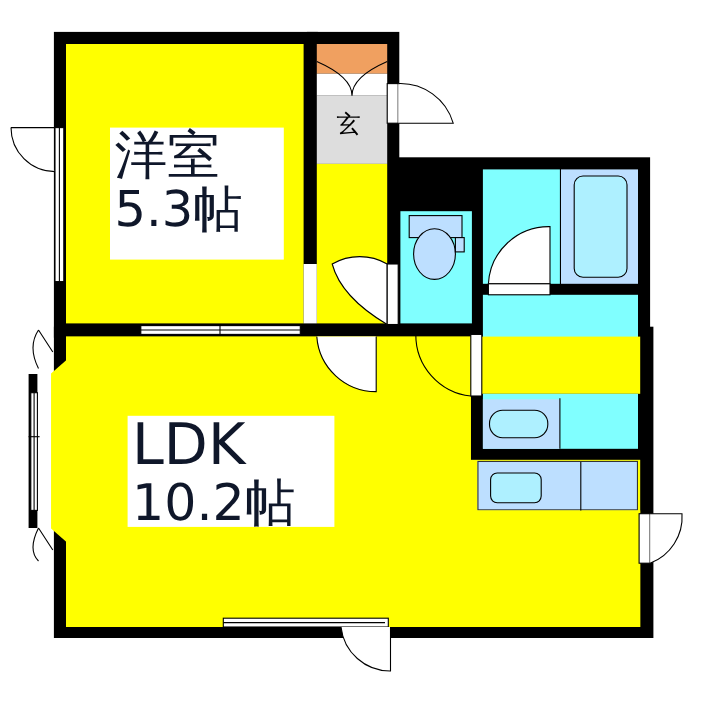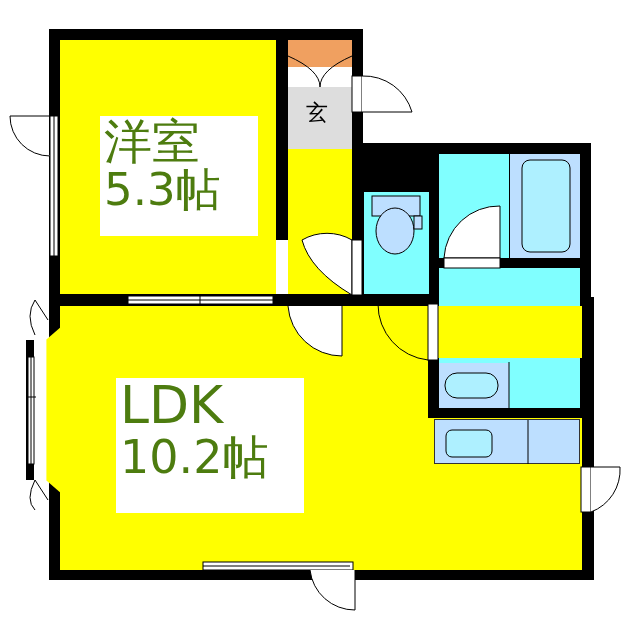--- a/index.html
+++ b/index.html
@@ -2,21 +2,21 @@
 <html><head>
 <meta charset="utf-8">
 <style>
   html,body{margin:0;padding:0;background:#fff;}
   #plan{position:relative;width:640px;height:640px;overflow:hidden;background:#fff;font-family:"DejaVu Sans","Liberation Sans",sans-serif;}
   .abs{position:absolute;}
   .wall{background:#000;}
   .yellow{background:#ffff00;}
   .cyan{background:#80ffff;}
   .lblue{background:#bddfff;}
-  .label-box{position:absolute;background:#fff;color:#4d7c0f;line-height:1.05;}
+  .label-box{position:absolute;background:#fff;color:#0f172a;line-height:1.05;}
   svg{position:absolute;left:0;top:0;}
 </style>
 </head>
 <body>
 
 <div id="plan">
 
   <div class="abs wall" style="left:49px;top:29px;width:240px;height:278px;"></div>
   <div class="abs wall" style="left:279px;top:29px;width:84px;height:278px;"></div>
   <div class="abs wall" style="left:355px;top:143px;width:236px;height:275px;"></div>
@@ -98,17 +98,17 @@
     </g>
   </svg>
 
   <div class="label-box" style="left:100px;top:116px;width:150px;height:120px;padding:0 4px;">
     <div style="font-size:48px;">洋室</div>
     <div style="font-size:45px;">5.3帖</div>
   </div>
 
   <div class="abs" style="left:306px;top:98px;font-size:22px;">玄</div>
 
-  <div class="label-box" style="left:116px;top:378px;width:180px;height:135px;padding:0 4px;">
+  <div class="label-box" style="left:116px;top:378px;width:180px;height:101px;padding:0 4px;">
     <div style="font-size:52px;">LDK</div>
     <div style="font-size:46px;">10.2帖</div>
   </div>
 </div>
 
 </body></html>

